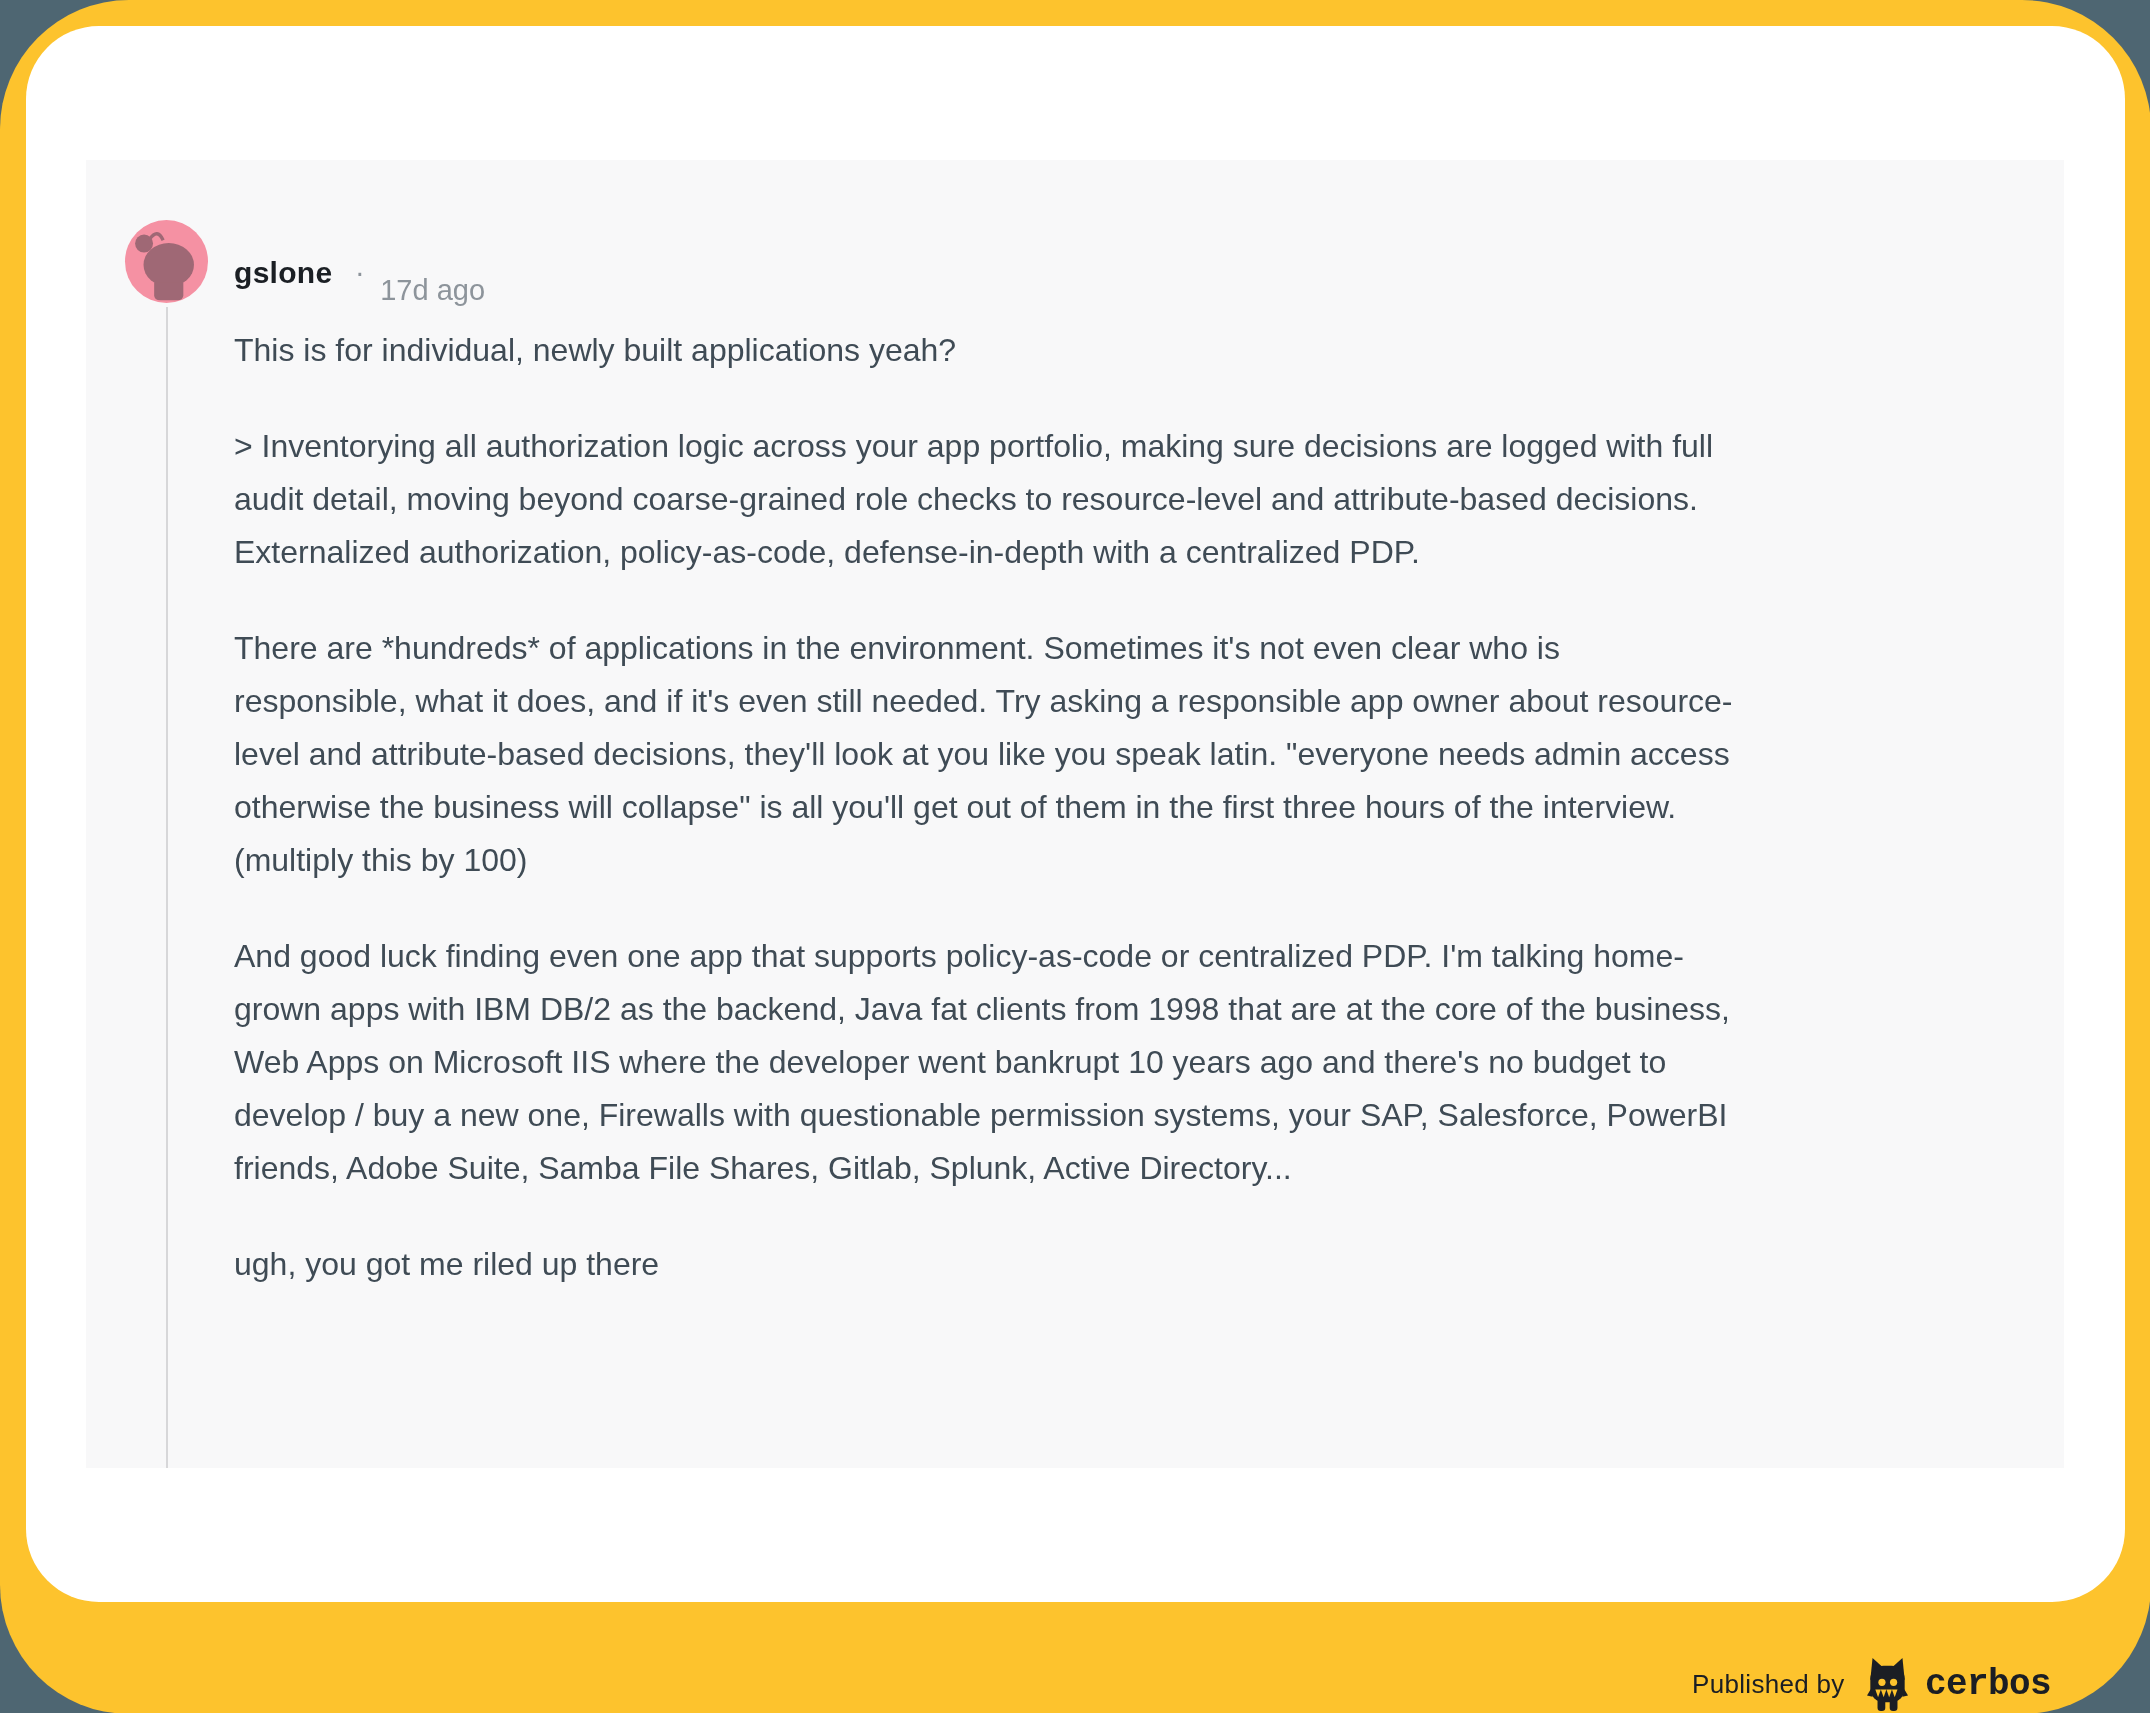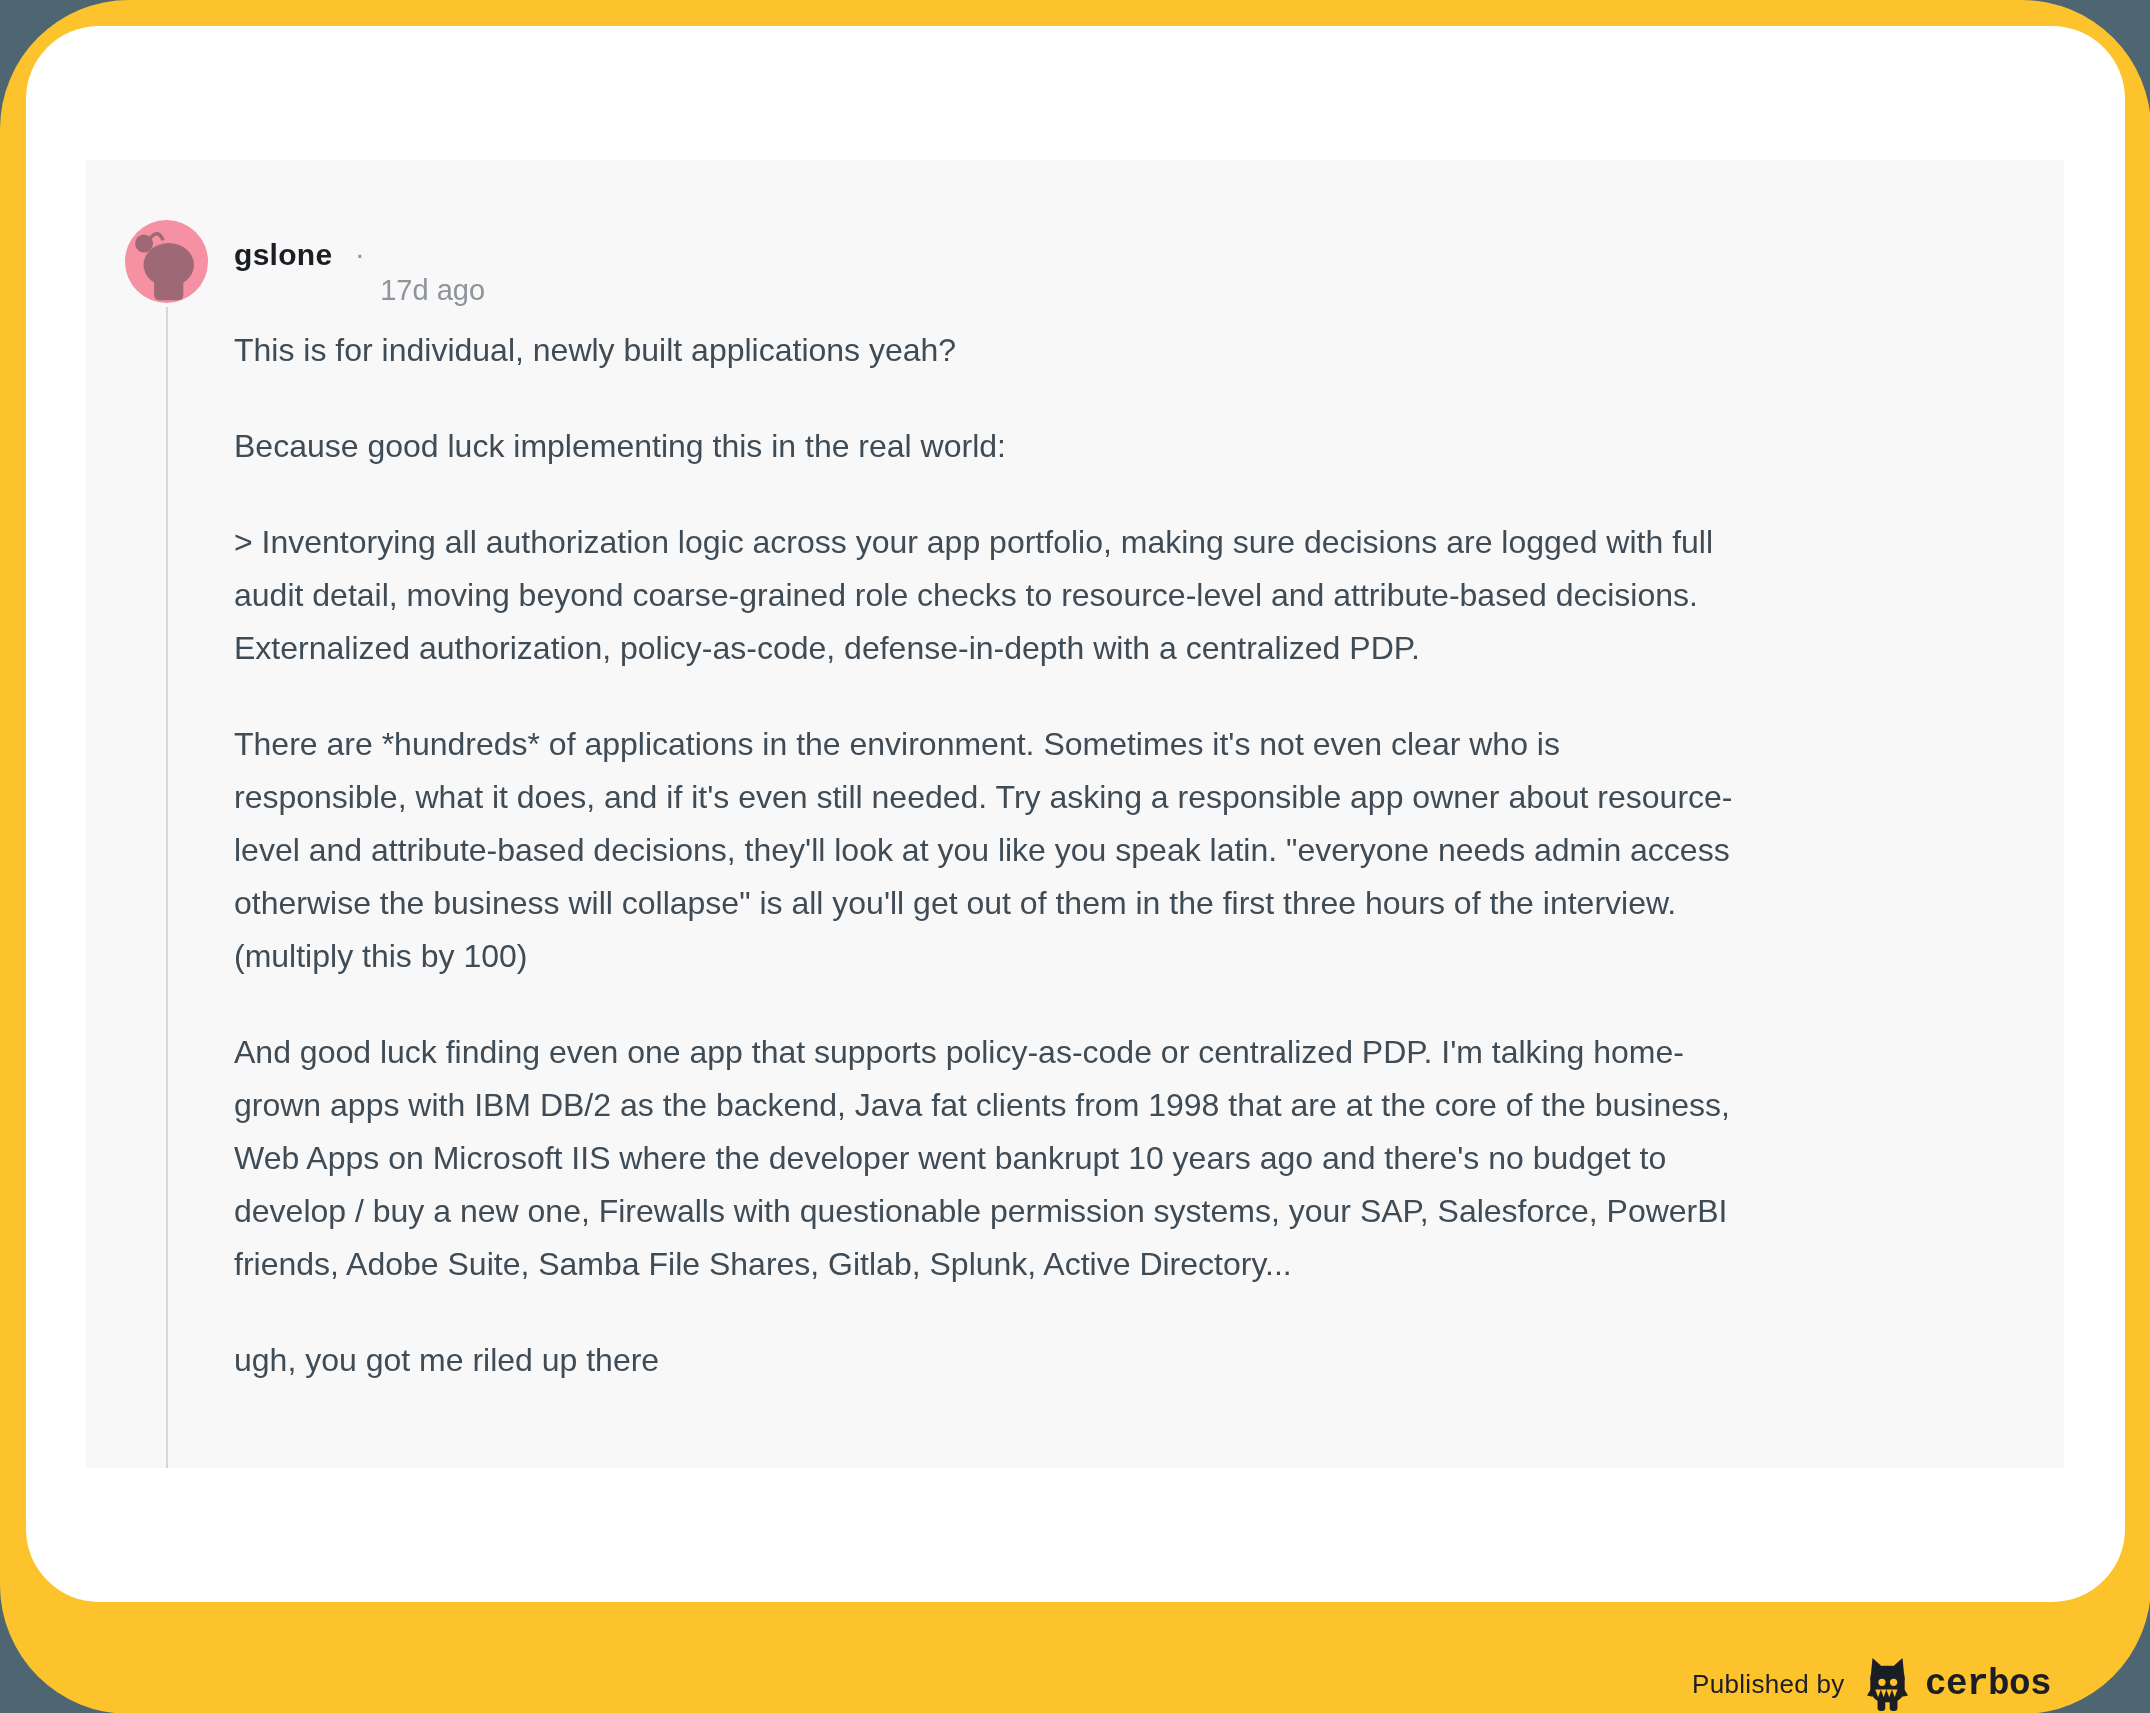--- a/index.html
+++ b/index.html
@@ -26,21 +26,21 @@
   .avatar{
     position:absolute;left:39px;top:60px;width:83px;height:83px;
     border-radius:50%;background:var(--avatar-bg);overflow:hidden;
   }
   .avatar svg{display:block;width:83px;height:83px;}
   .thread{
     position:absolute;left:80px;top:147px;width:1.7px;height:1161px;
     background:var(--thread-line);
   }
   .chead{
-    position:absolute;left:148px;top:78px;display:flex;align-items:flex-start;
+    position:absolute;left:148px;top:78px;display:flex;align-items:center;
   }
   .author{font-size:30px;font-weight:700;color:var(--author-text);letter-spacing:0.3px;}
   .sep{font-size:29px;color:var(--muted-text);margin:0 15.7px 0 22.4px;}
   .time{font-size:29px;color:var(--muted-text);margin-top:36px;}
   .cbody{position:absolute;left:148px;top:149px;width:1837px;}
   .cbody p{
     margin:15px 0 43px;font-size:32px;line-height:53px;color:var(--body-text);
     white-space:pre-line;
   }
   .footer{
@@ -77,21 +77,20 @@
         <div class="thread"></div>
 
         <div class="chead">
           <span class="author">gslone</span>
           <span class="sep">·</span>
           <span class="time">17d ago</span>
         </div>
 
         <div class="cbody">
             <p>This is for individual, newly built applications yeah?</p>
-            <p>Because good luck implementing this in the real world:</p>
             <p>&gt; Inventorying all authorization logic across your app portfolio, making sure decisions are logged with full
 audit detail, moving beyond coarse-grained role checks to resource-level and attribute-based decisions.
 Externalized authorization, policy-as-code, defense-in-depth with a centralized PDP.</p>
             <p>There are *hundreds* of applications in the environment. Sometimes it's not even clear who is
 responsible, what it does, and if it's even still needed. Try asking a responsible app owner about resource-
 level and attribute-based decisions, they'll look at you like you speak latin. "everyone needs admin access
 otherwise the business will collapse" is all you'll get out of them in the first three hours of the interview.
 (multiply this by 100)</p>
             <p>And good luck finding even one app that supports policy-as-code or centralized PDP. I'm talking home-
 grown apps with IBM DB/2 as the backend, Java fat clients from 1998 that are at the core of the business,

